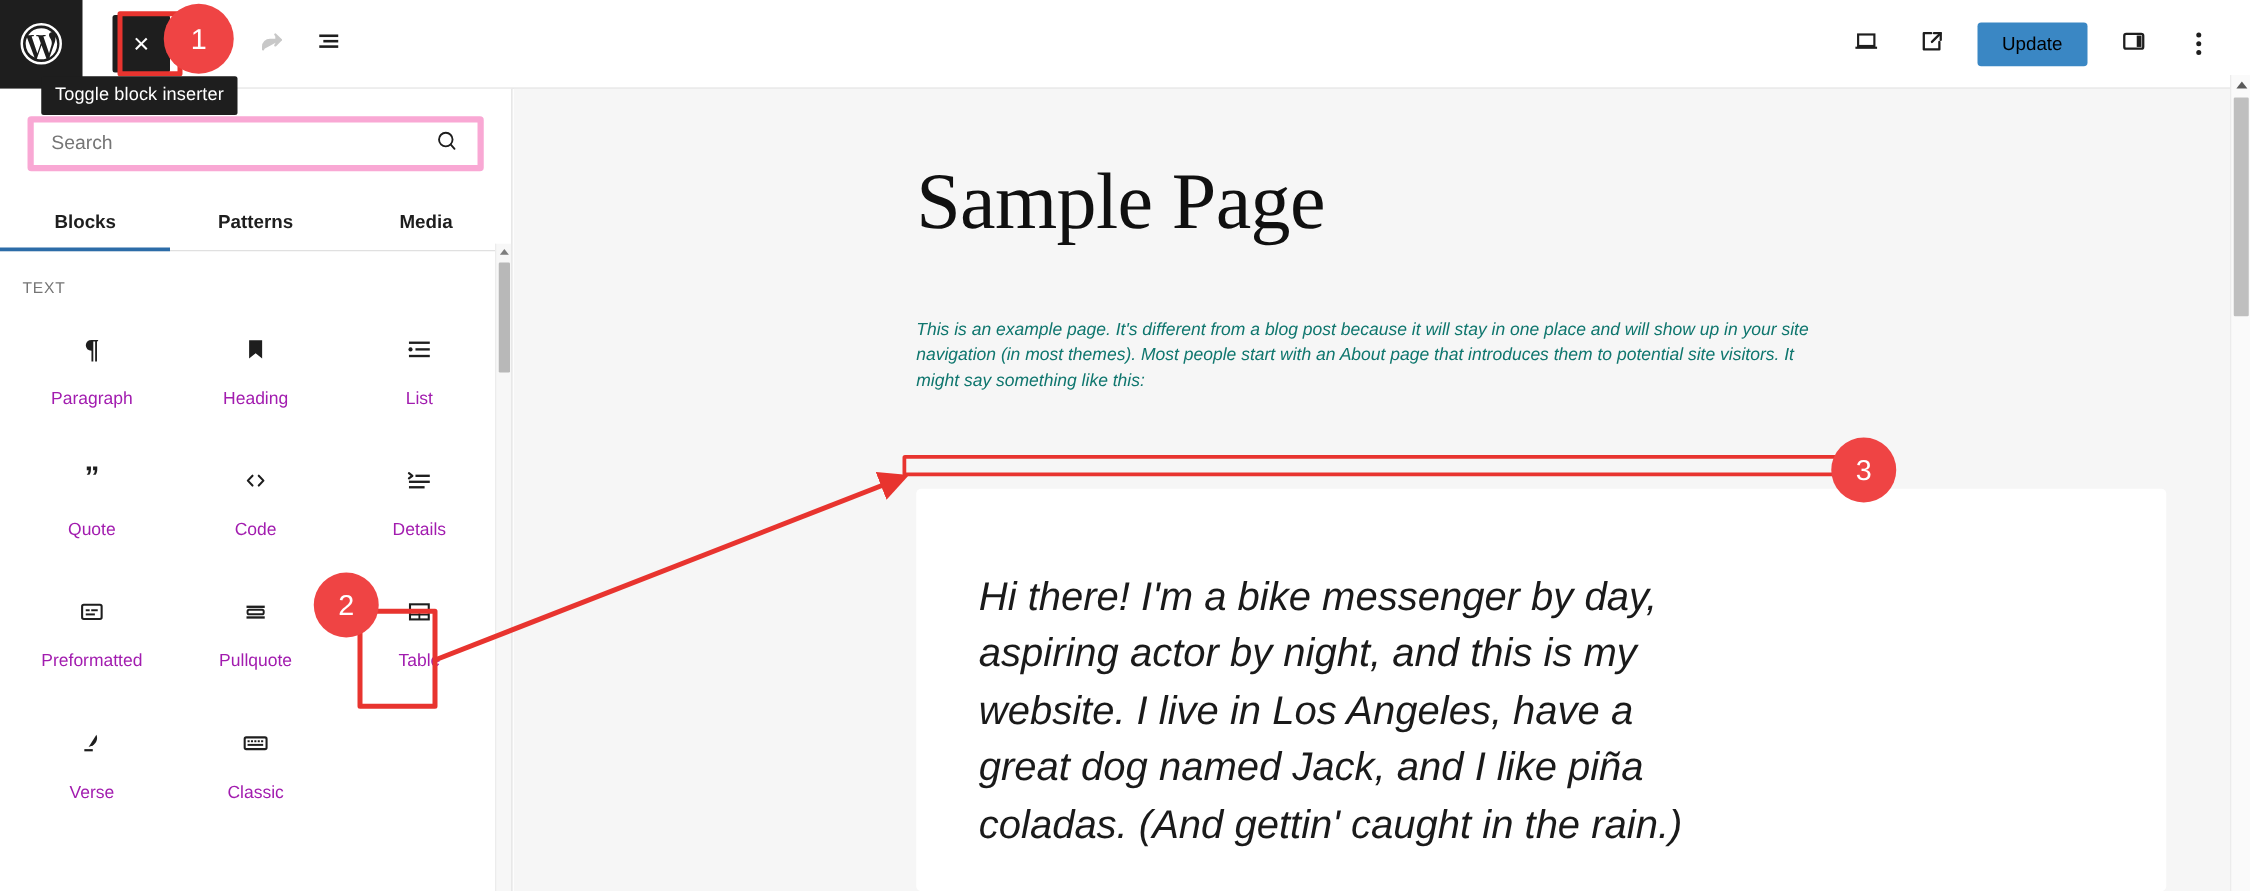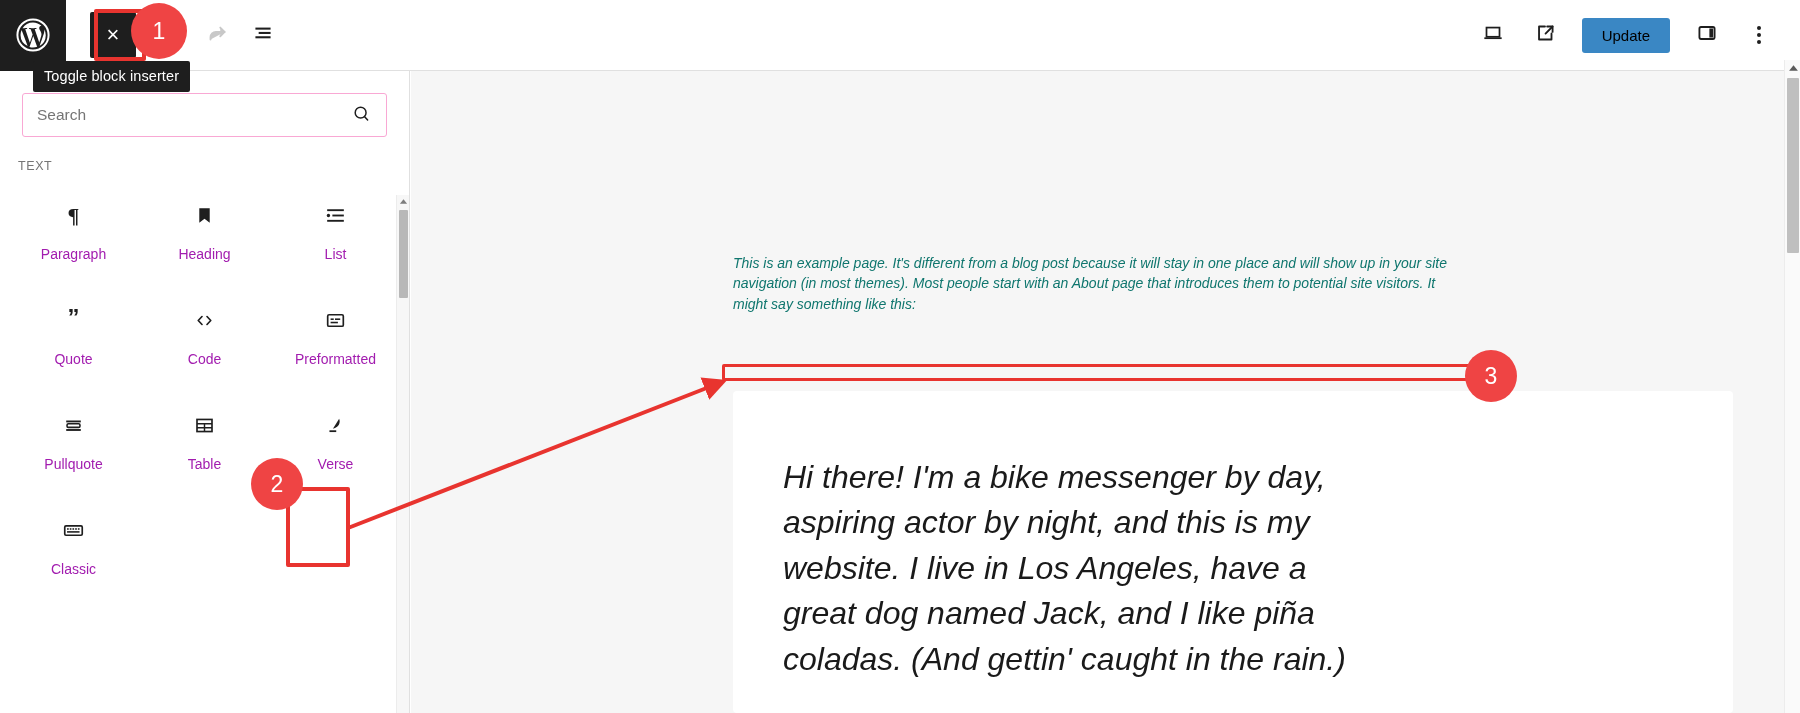--- a/index.html
+++ b/index.html
@@ -61,21 +61,21 @@
   }
 
   
   .sidebar {
     position:absolute; left:0; top:71px; width:410px; height:642px;
     background:#ffffff; border-right:1px solid #e0e0e0;
     overflow:hidden;
   }
   .search-wrap { padding:22px 22px 0 22px; }
   .search-box {
-    height:44px; border:1px solid #f9a8d4; border-radius:3px;
+    height:44px; border:5px solid #f9a8d4; border-radius:3px;
     display:flex; align-items:center; padding:0 14px;
     background:#fff;
   }
   .search-box .ph { flex:1; color:#757575; font-size:15.5px; }
   .search-box svg { flex:0 0 auto; }
 
   .tabs {
     display:flex; margin-top:20px; border-bottom:1px solid #e0e0e0;
     padding:0 0 0 0;
   }
@@ -267,20 +267,25 @@
         <span class="ph">Search</span>
         <span>
           <svg width="21" height="21" viewBox="0 0 24 24" fill="none">
             <circle cx="11" cy="11" r="6.2" stroke="#1e1e1e" stroke-width="1.7"></circle>
             <path d="M15.6 15.6L19 19.5" stroke="#1e1e1e" stroke-width="1.7" stroke-linecap="round"></path>
           </svg>
         </span>
       </div>
     </div>
 
+    <div class="tabs">
+      <div class="tab active">Blocks</div>
+      <div class="tab">Patterns</div>
+      <div class="tab">Media</div>
+    </div>
 
     <div class="section-label">TEXT</div>
 
     <div class="block-grid">
 
       <div class="block-cell">
         <span class="bicon">
           <svg width="25" height="25" viewBox="0 0 24 24">
               <text x="12" y="19" font-family="Liberation Serif, serif" font-size="21" font-weight="bold" text-anchor="middle" fill="#1e1e1e">¶</text>
             </svg>
@@ -321,20 +326,31 @@
       <div class="block-cell">
         <span class="bicon">
           <svg width="25" height="25" viewBox="0 0 24 24" fill="none">
             <path d="M9.6 8.2L6 12l3.6 3.8" stroke="#1e1e1e" stroke-width="1.6" stroke-linecap="round" stroke-linejoin="round"></path>
             <path d="M14.4 8.2L18 12l-3.6 3.8" stroke="#1e1e1e" stroke-width="1.6" stroke-linecap="round" stroke-linejoin="round"></path>
           </svg>
         </span>
         <span class="blabel">Code</span>
       </div>
 
+      <div class="block-cell">
+        <span class="bicon">
+          <svg width="25" height="25" viewBox="0 0 24 24">
+            <path d="M4 6.3l2.6 2-2.6 2" fill="none" stroke="#1e1e1e" stroke-width="1.7" stroke-linecap="round" stroke-linejoin="round"></path>
+            <rect x="9" y="7.4" width="11" height="1.8" fill="#1e1e1e"></rect>
+            <rect x="4" y="12" width="16" height="1.8" fill="#1e1e1e"></rect>
+            <rect x="4" y="16.2" width="12" height="1.8" fill="#1e1e1e"></rect>
+          </svg>
+        </span>
+        <span class="blabel">Details</span>
+      </div>
 
       <div class="block-cell">
         <span class="bicon">
           <svg width="25" height="25" viewBox="0 0 24 24" fill="none">
             <rect x="4.5" y="6.5" width="15" height="11" rx="1.3" stroke="#1e1e1e" stroke-width="1.6"></rect>
             <rect x="7.3" y="10" width="3" height="1.5" fill="#1e1e1e"></rect>
             <rect x="11.5" y="10" width="5" height="1.5" fill="#1e1e1e"></rect>
             <rect x="7.3" y="13.2" width="7" height="1.5" fill="#1e1e1e"></rect>
           </svg>
         </span>
@@ -394,20 +410,21 @@
         <svg width="9" height="7" viewBox="0 0 10 7">
             <path d="M5 1l4 5H1z" fill="#7d7d7d"></path>
           </svg>
       </div>
       <div class="thumb"></div>
     </div>
   </div>
 
   <div class="canvas">
     <div class="doc">
+      <div class="page-title">Sample Page</div>
       <div class="page-para">This is an example page. It's different from a blog post because it will stay in one place and will show up in your site navigation (in most themes). Most people start with an About page that introduces them to potential site visitors. It might say something like this:</div>
       <div class="quote-card">
         <div class="quote-text">Hi there! I'm a bike messenger by day, aspiring actor by night, and this is my website. I live in Los Angeles, have a great dog named Jack, and I like piña coladas. (And gettin' caught in the rain.)</div>
       </div>
     </div>
   </div>
 
   <div class="page-scroll">
     <div class="arrow">
       <svg width="11" height="8" viewBox="0 0 10 7">

